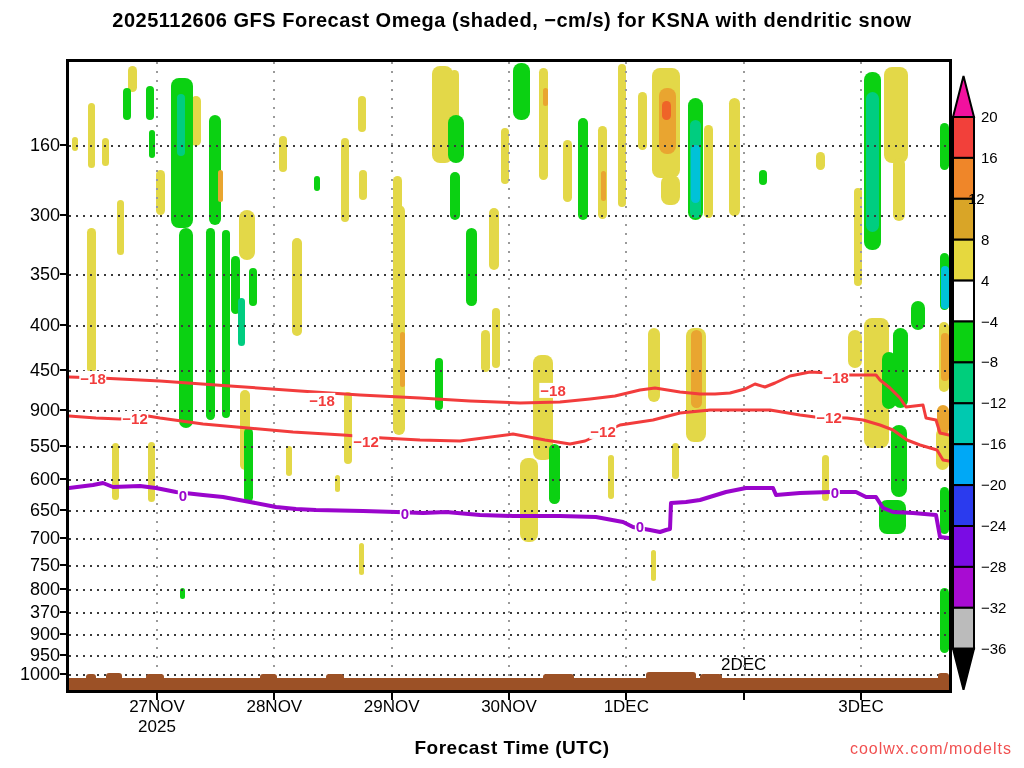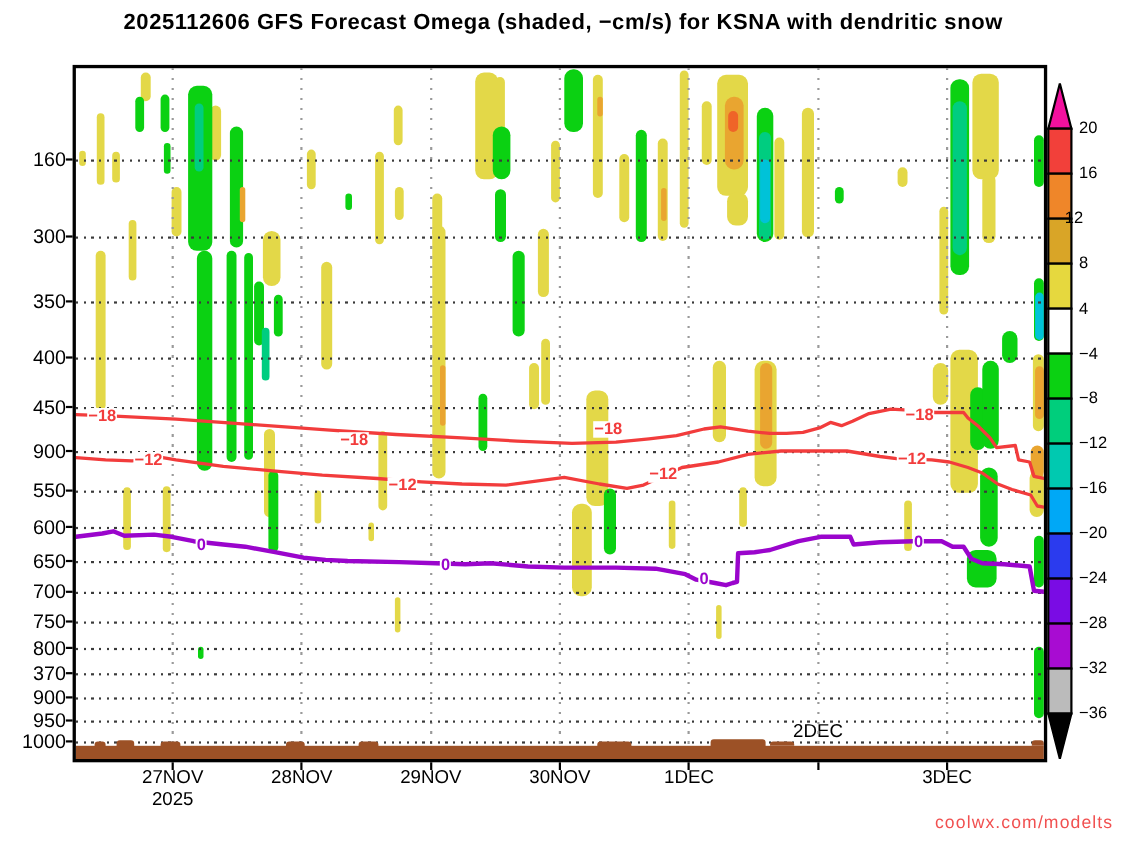--- a/index.html
+++ b/index.html
@@ -259,20 +259,21 @@
       <div class="cbar-label" style="left: 981px; top: 353.4px;">−8</div>
       <div class="cbar-label" style="left: 981px; top: 394.3px;">−12</div>
       <div class="cbar-label" style="left: 981px; top: 435.2px;">−16</div>
       <div class="cbar-label" style="left: 981px; top: 476.1px;">−20</div>
       <div class="cbar-label" style="left: 981px; top: 517px;">−24</div>
       <div class="cbar-label" style="left: 981px; top: 557.9px;">−28</div>
       <div class="cbar-label" style="left: 981px; top: 598.8px;">−32</div>
       <div class="cbar-label" style="left: 981px; top: 639.7px;">−36</div>
     </div>
 
+  <div id="x-axis-title">Forecast Time (UTC)</div>
   <div id="watermark" style="color: rgb(241, 80, 80);">coolwx.com/modelts</div>
 <svg id="contour-svg" width="880" height="628" viewBox="69 62 880 628">
       <polyline points="69,377 100,378 160,381 230,386 300,391 360,395 420,398 470,401 520,403 560,402 590,399 615,396 640,390 655,388 680,392 700,394 715,394 730,393 745,389 755,384 765,387 775,383 790,376 810,372 830,373 850,375 876,375 880,380 890,388 900,398 906,407 923,405 926,418 936,420 940,433 949,435" fill="none" stroke="#f23c3c" stroke-width="3" stroke-linejoin="round" stroke-linecap="round"></polyline>
       <polyline points="69,416 96,418 120,419 148,416 160,418 203,424 248,428 293,432 343,435 383,438 420,440 460,441 513,434 545,440 570,444 585,441 620,425 653,420 680,413 710,410 770,410 800,415 815,417 847,418 863,420 880,425 893,430 907,440 920,445 937,450 943,460 949,461" fill="none" stroke="#f23c3c" stroke-width="3" stroke-linejoin="round" stroke-linecap="round"></polyline>
       <polyline points="69,488 93,485 103,483 113,487 140,486 156,488 176,492 203,495 223,497 250,502 276,507 296,509 316,510 363,511 396,512 423,513 446,512 480,515 513,516 560,516 596,517 623,522 633,527 650,530 660,532 666,530 670,529 671,503 686,502 700,500 726,492 746,488 773,488 776,495 800,493 830,492 856,492 866,497 876,497 883,508 893,512 913,513 936,515 940,537 949,538" fill="none" stroke="#9a05cc" stroke-width="4" stroke-linejoin="round" stroke-linecap="round"></polyline>
     </svg>
     <div class="ctl" style="left: 93px; top: 379px; color: rgb(242, 60, 60);">−18</div>
     <div class="ctl" style="left: 322px; top: 401px; color: rgb(242, 60, 60);">−18</div>
     <div class="ctl" style="left: 553px; top: 391px; color: rgb(242, 60, 60);">−18</div>
     <div class="ctl" style="left: 836px; top: 378px; color: rgb(242, 60, 60);">−18</div>

